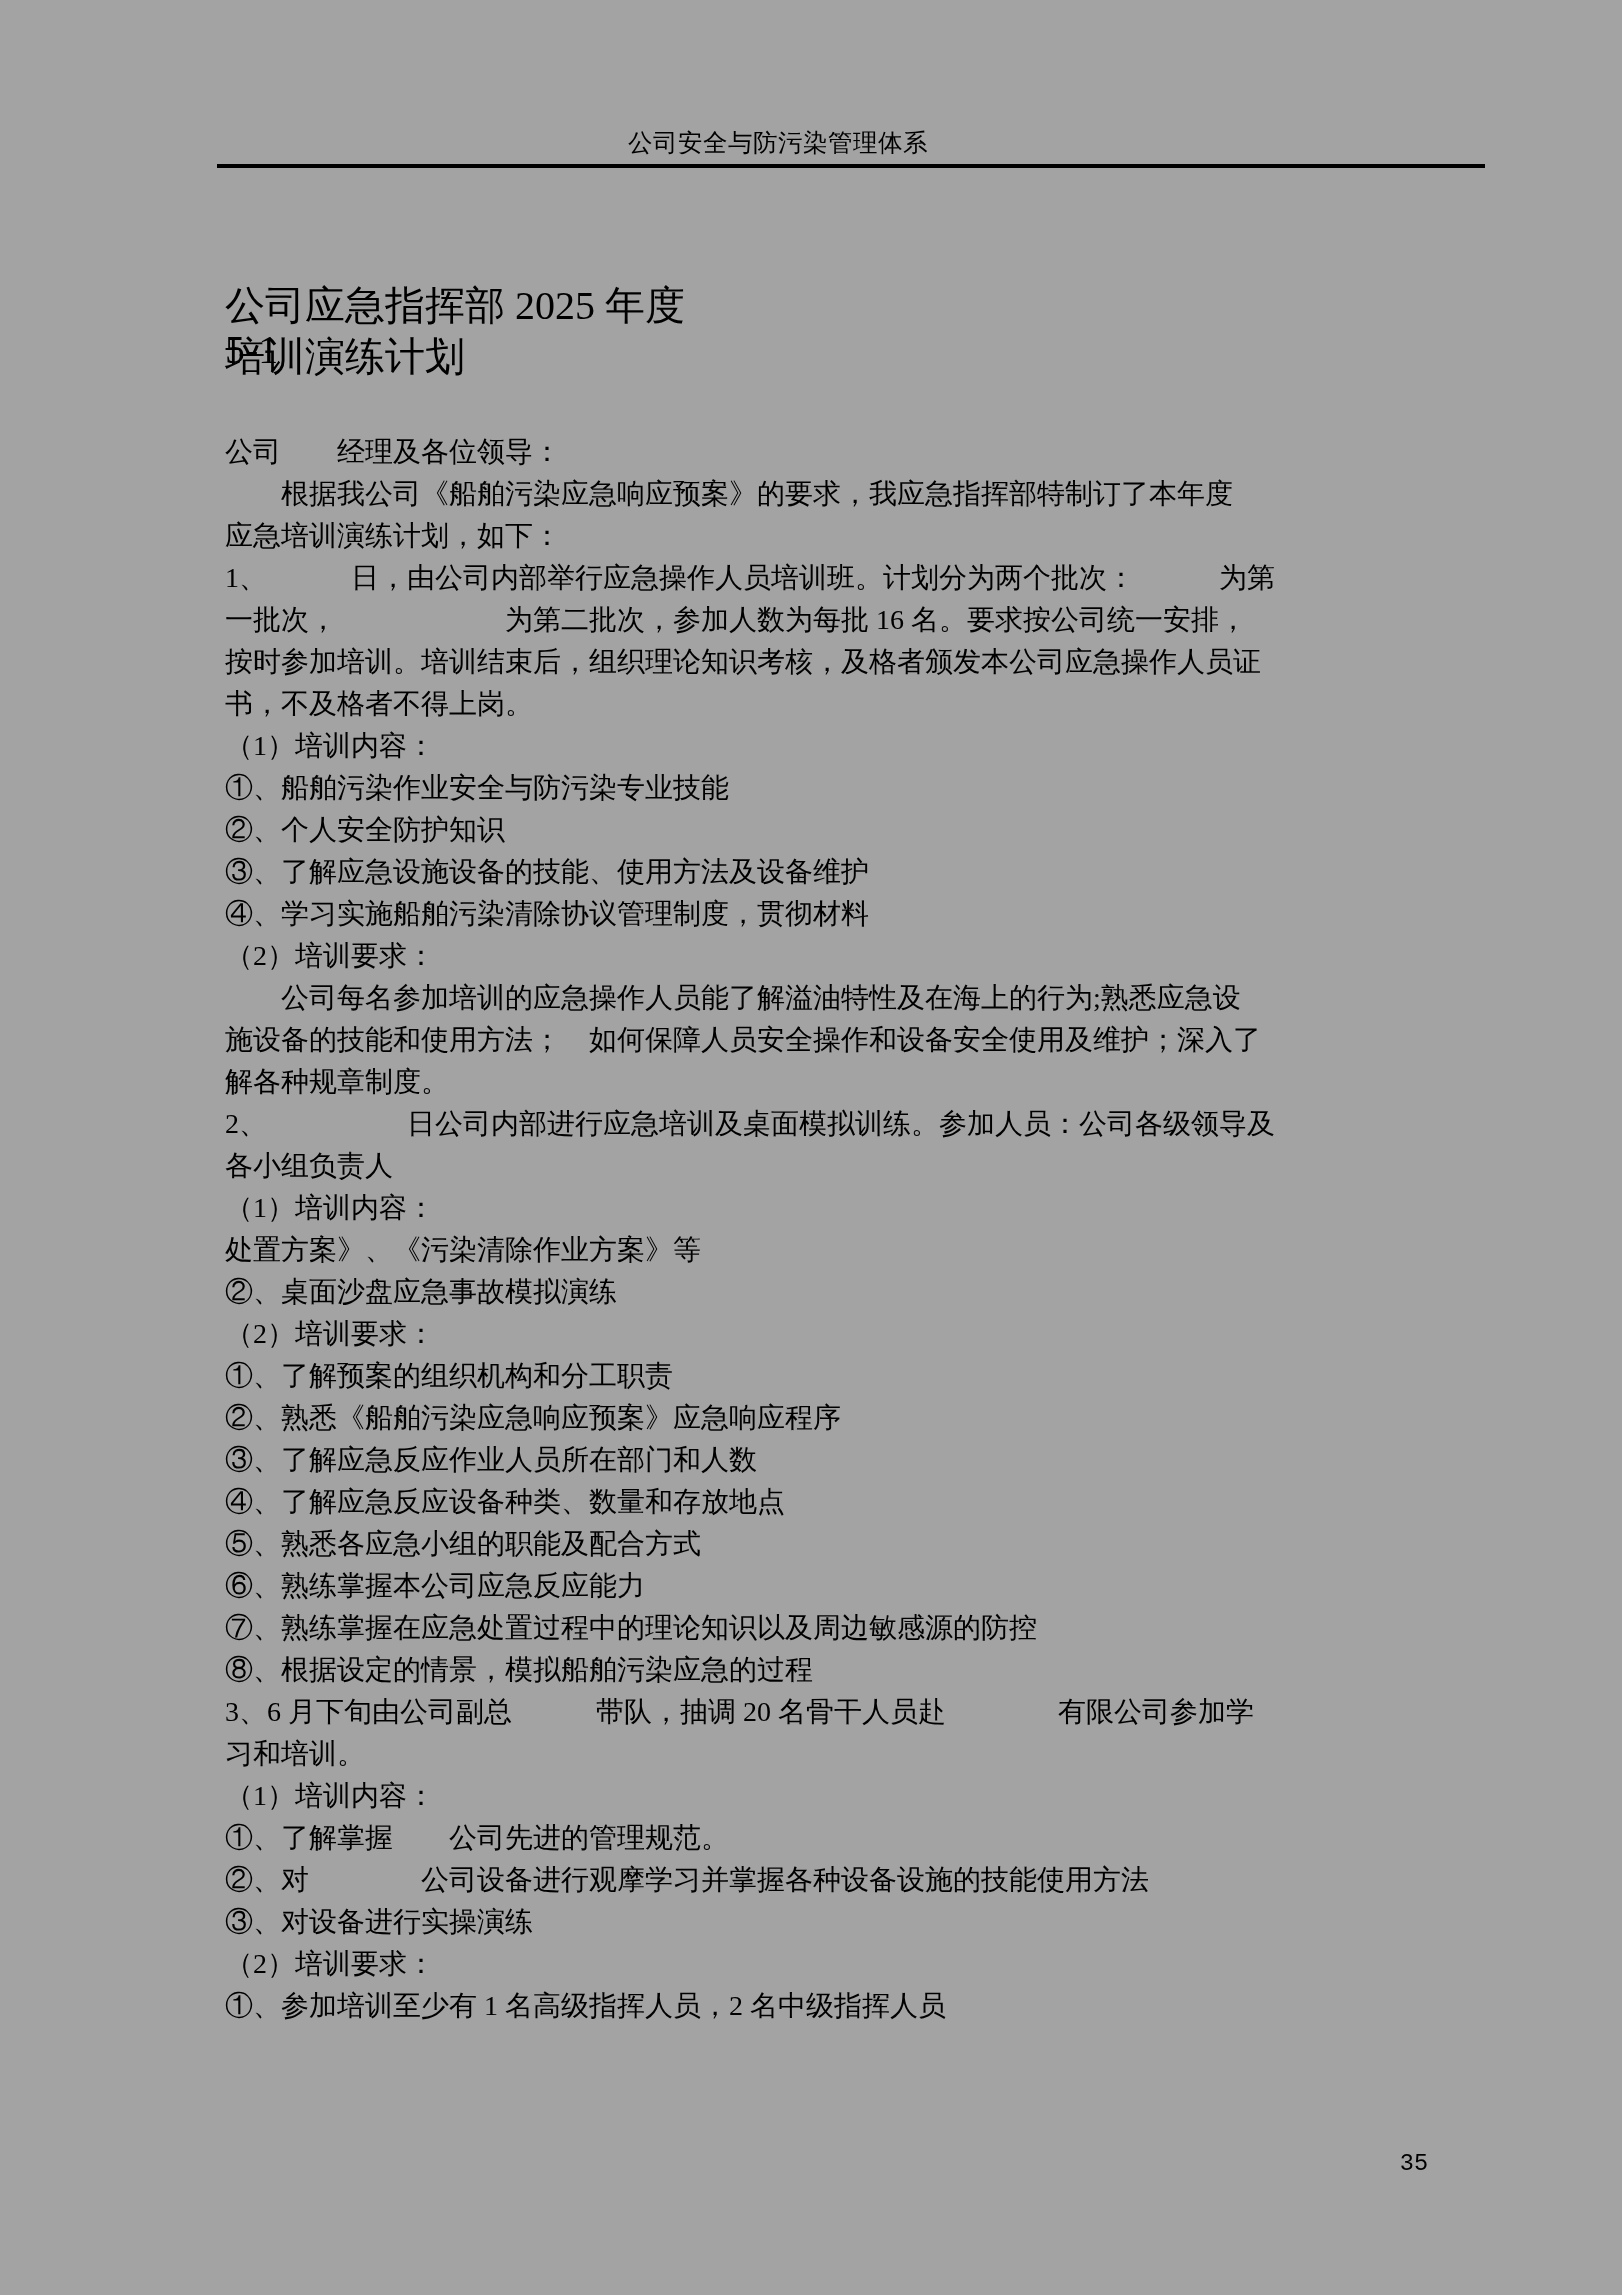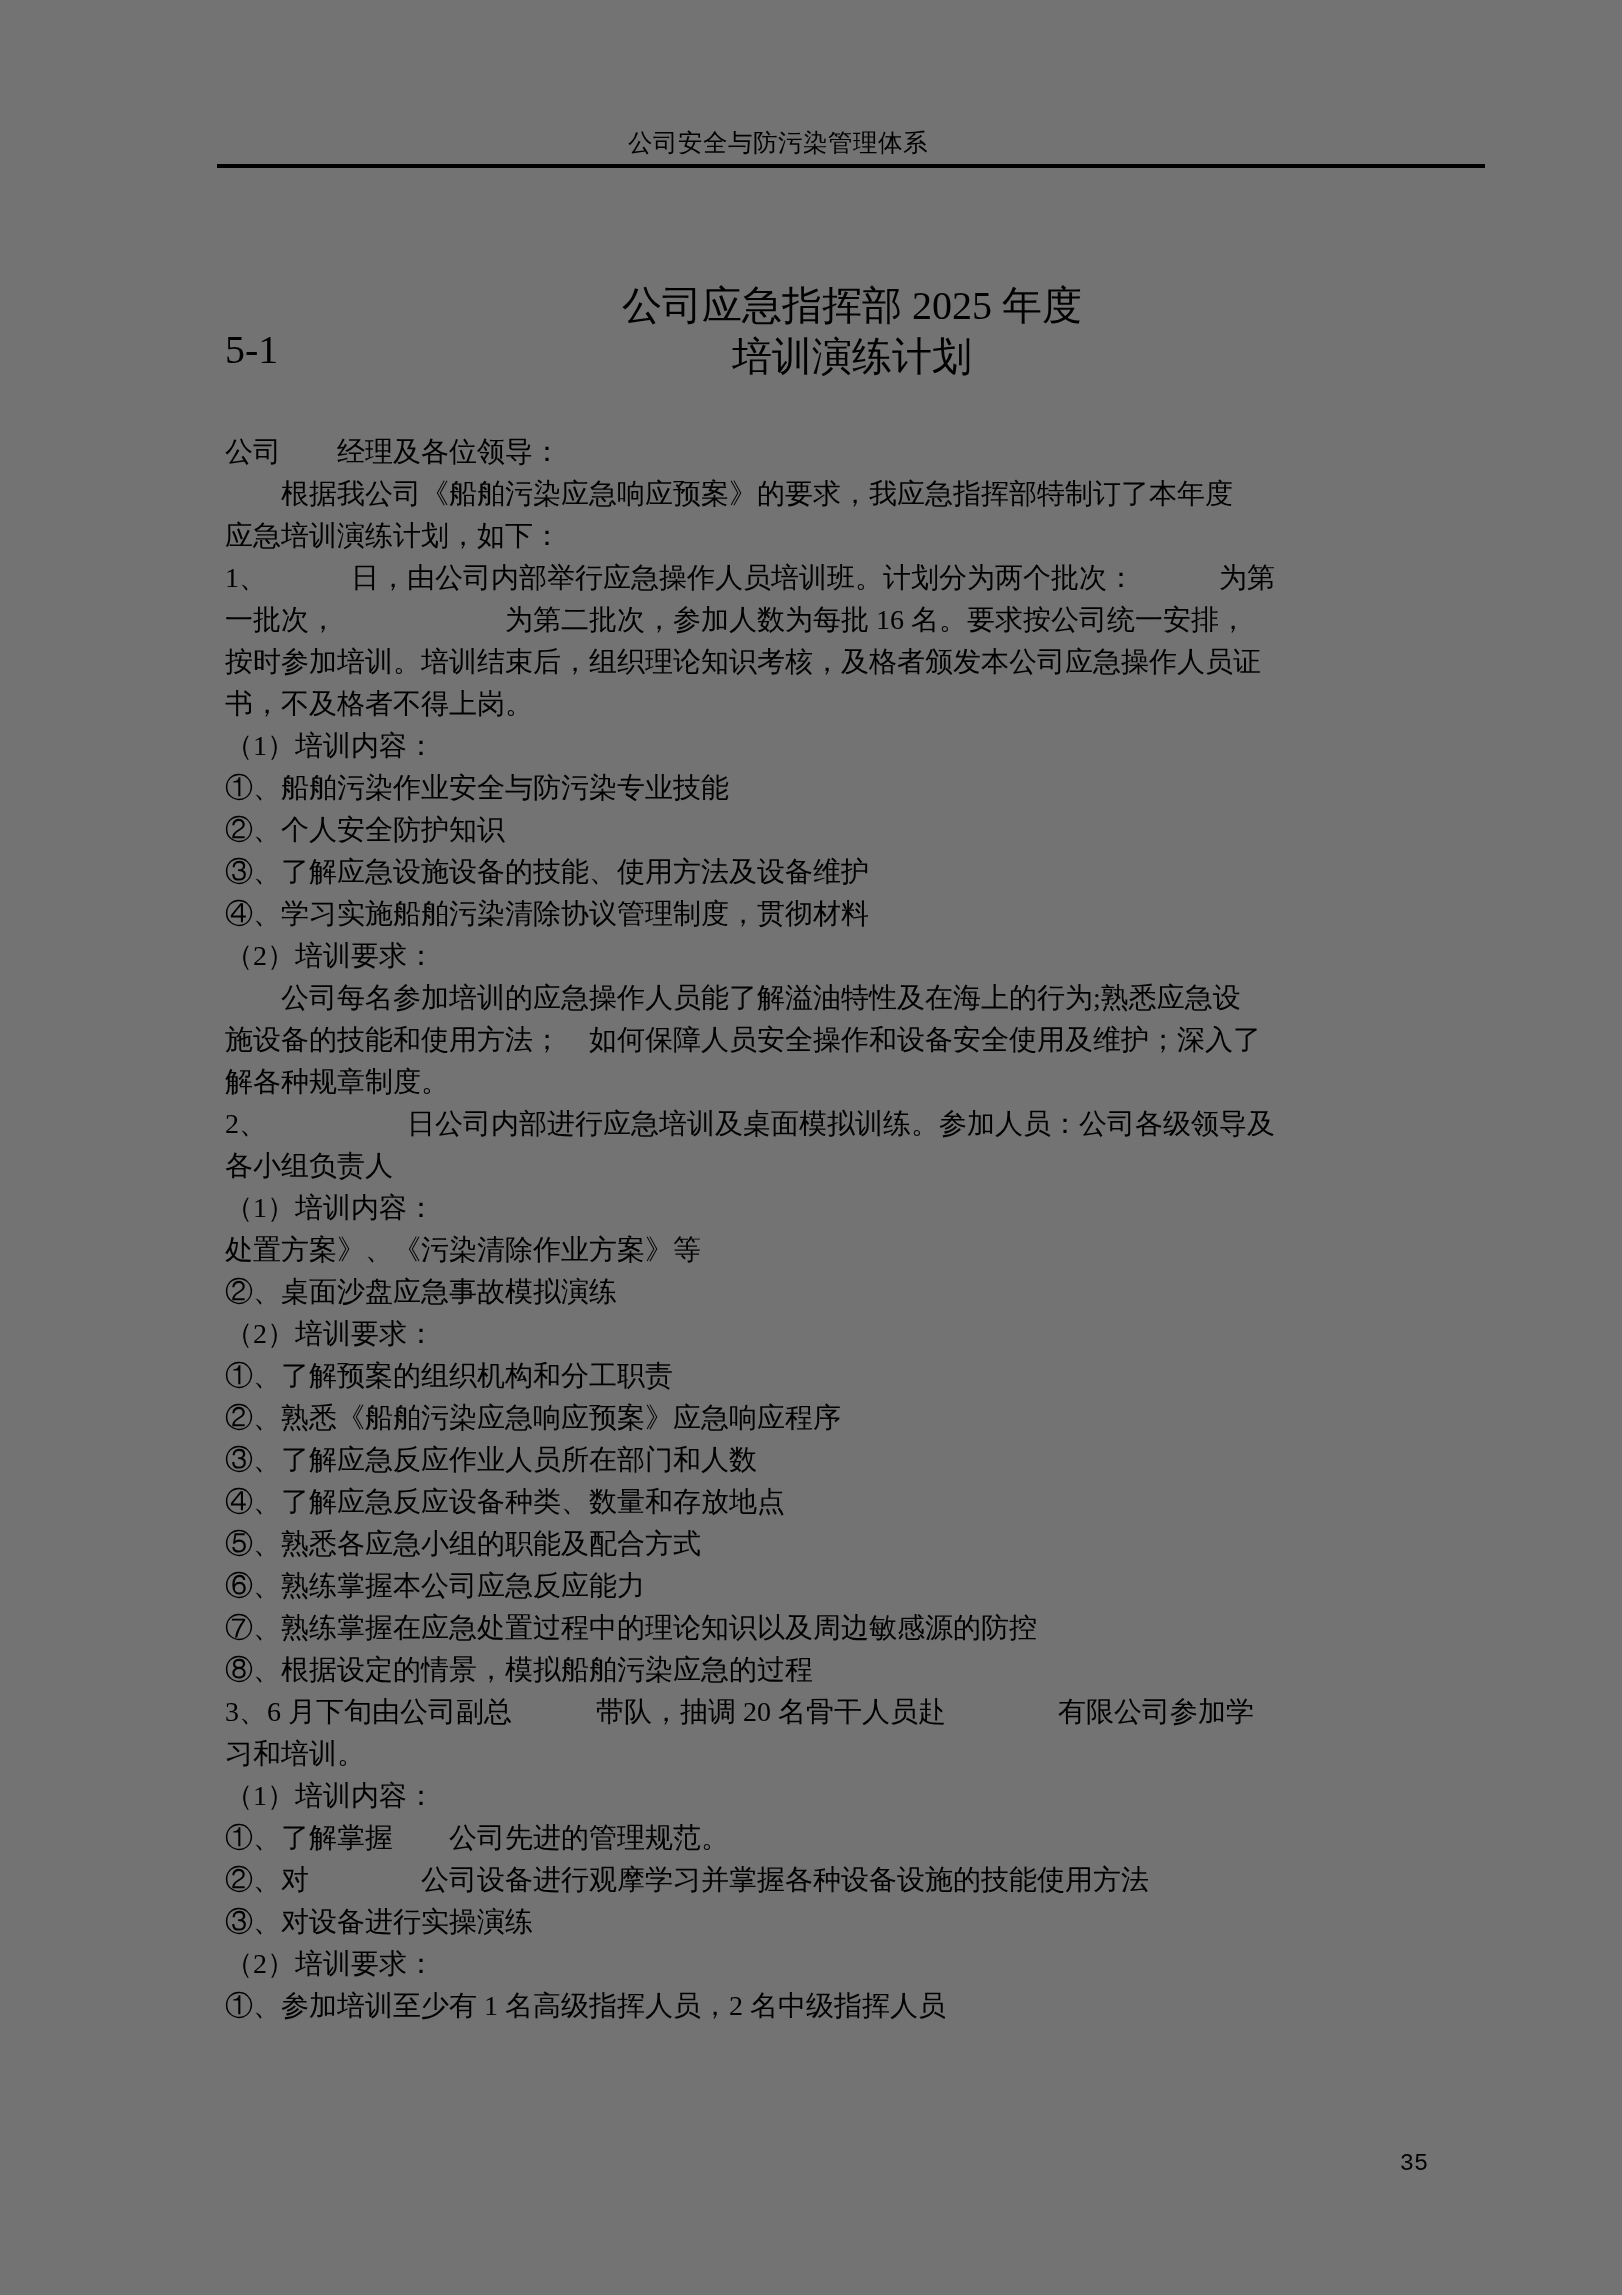--- a/index.html
+++ b/index.html
@@ -4,21 +4,21 @@
 <style>
   html, body {
     margin: 0;
     padding: 0;
     background: #ffffff;
   }
   .page {
     position: relative;
     width: 1623px;
     height: 2295px;
-    background: #737373;
+    background: #a3a3a3;
     overflow: hidden;
     font-family: "Liberation Serif", "DejaVu Serif", serif;
     color: #000000;
   }
   .header-text {
     position: absolute;
     top: 128px;
     left: 778px;
     transform: translateX(-50%);
     font-size: 24.5px;
@@ -41,21 +41,21 @@
     font-size: 40px;
     line-height: 51px;
     white-space: pre;
     margin-top: 44px;
   }
   .title-block {
     position: absolute;
     top: 280px;
     left: 225px;
     width: 1254px;
-    text-align: center;
+    text-align: left;
   }
   .title-line {
     font-size: 40px;
     line-height: 51px;
     white-space: pre;
   }
   .body-block {
     position: absolute;
     top: 431px;
     left: 225px;

